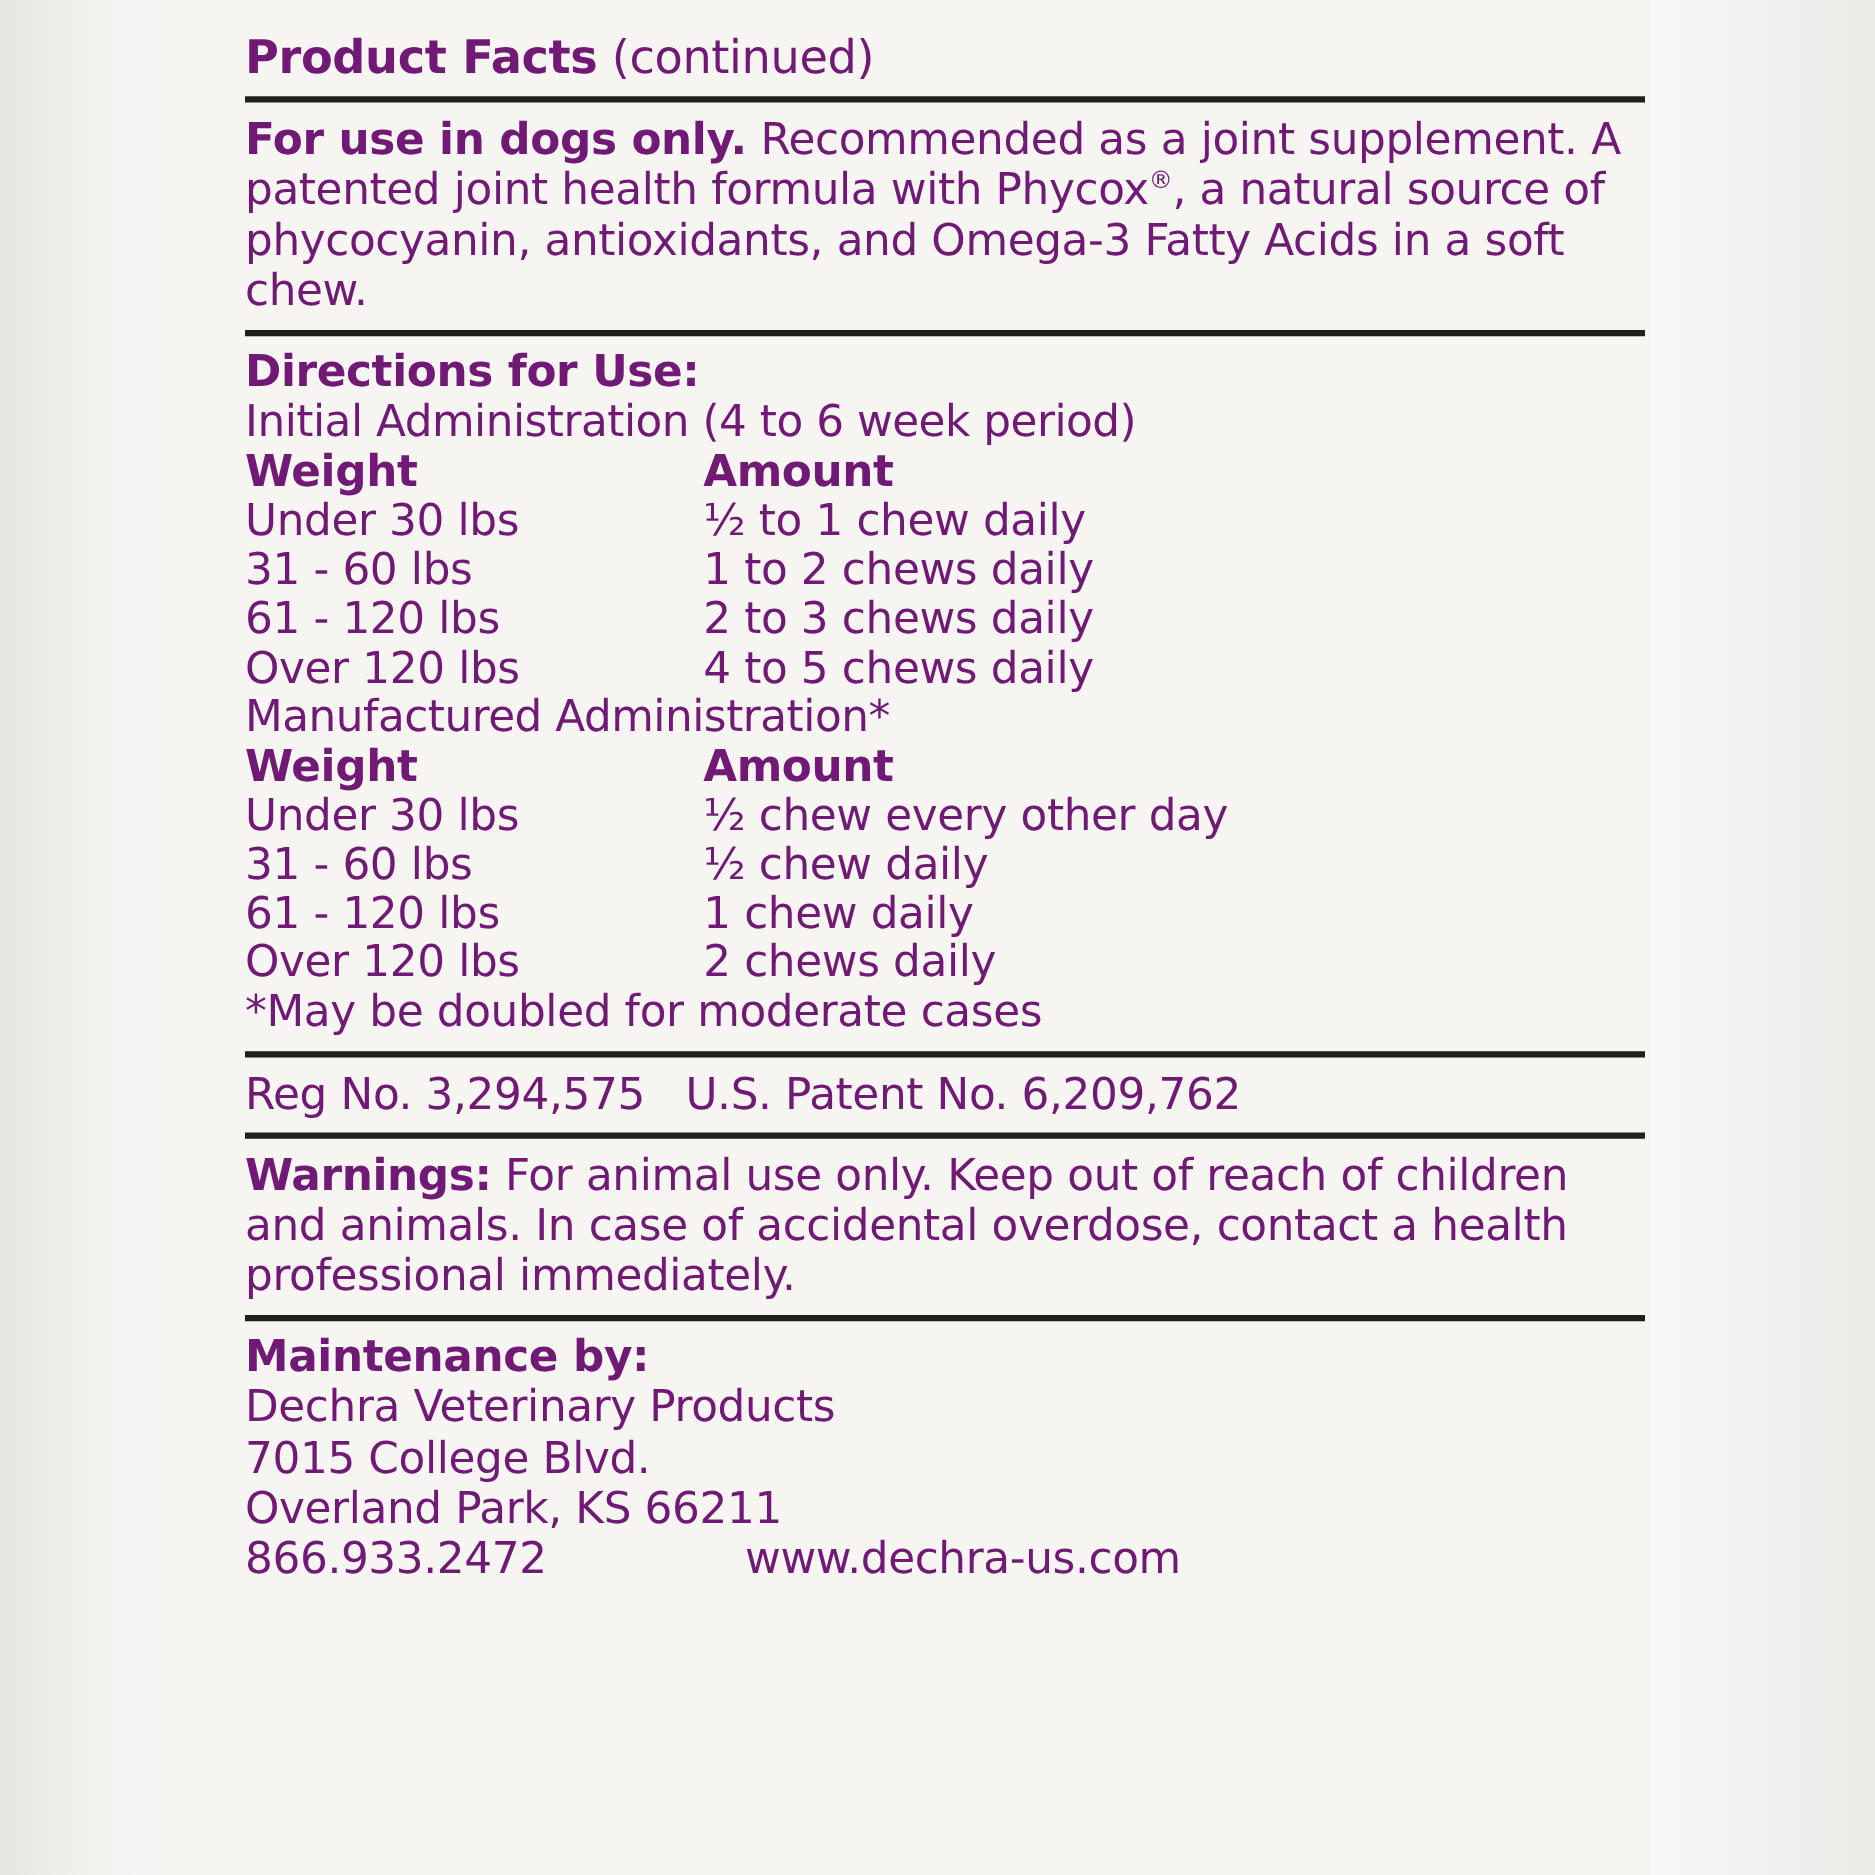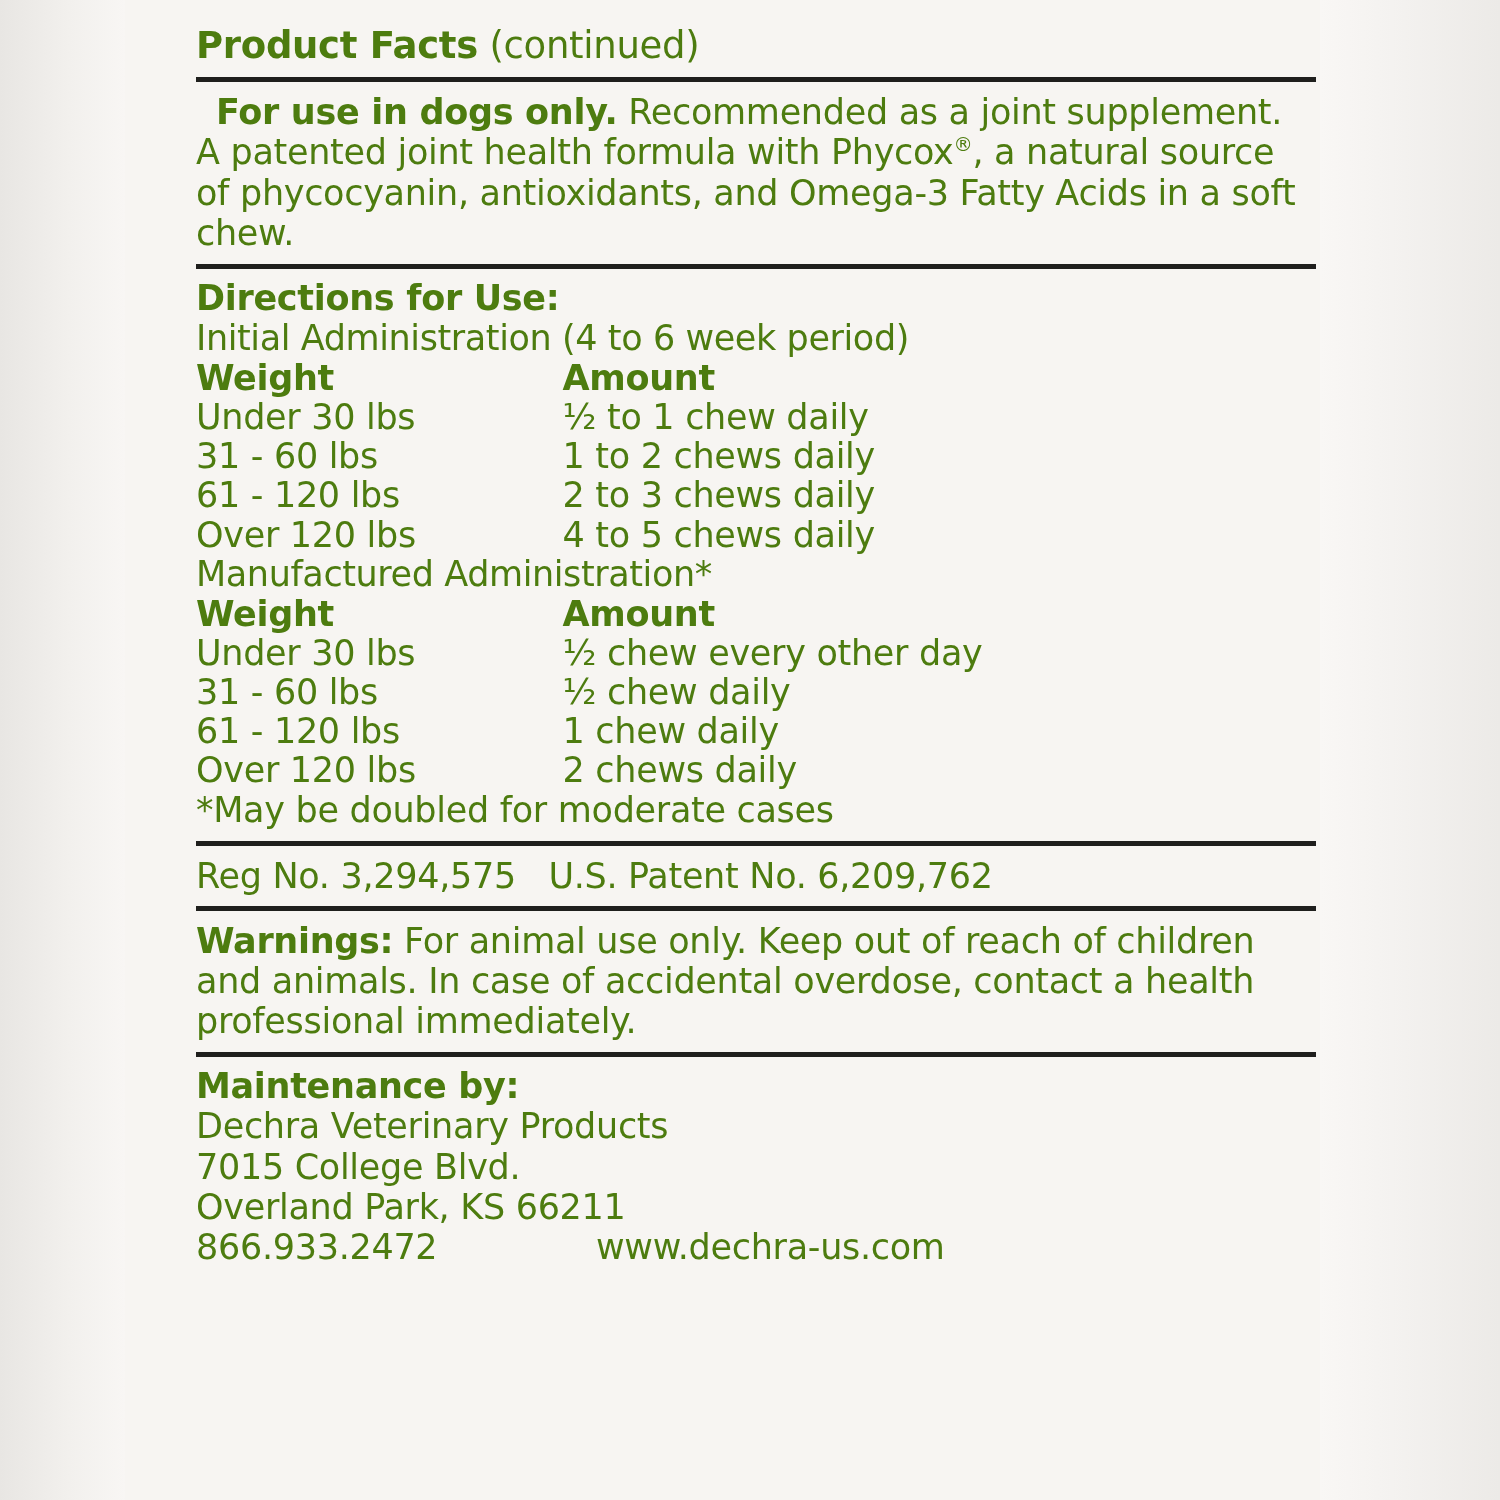--- a/index.html
+++ b/index.html
@@ -32,41 +32,41 @@
     position: absolute;
     right: 0; top: 0;
     width: 180px; height: 1500px;
     background: linear-gradient(to left, #eceae7 0%, #f4f2f0 60%, #f9f7f5 100%);
   }
   .content {
     position: absolute;
     left: 196px;
     top: 26px;
     width: 1120px;
-    color: #4d7c0f;
+    color: #701a75;
   }
   .rule {
     height: 5px;
     background: #1f1f1d;
     margin: 10px 0 10px 0;
   }
   .title {
     font-size: 37px;
     line-height: 1.1;
     letter-spacing: -0.3px;
     margin-bottom: 4px;
   }
   .title b { font-weight: bold; }
   .title span.reg { font-weight: normal; }
   .para {
     font-size: 35px;
     line-height: 1.16;
     letter-spacing: -0.3px;
   }
-  .para b { font-weight: bold; margin-left: 20px; }
+  .para b { font-weight: bold; }
   .sec-head {
     font-size: 35px;
     font-weight: bold;
     line-height: 1.14;
     letter-spacing: -0.3px;
   }
   .sub-head {
     font-size: 35px;
     font-weight: normal;
     line-height: 1.14;

